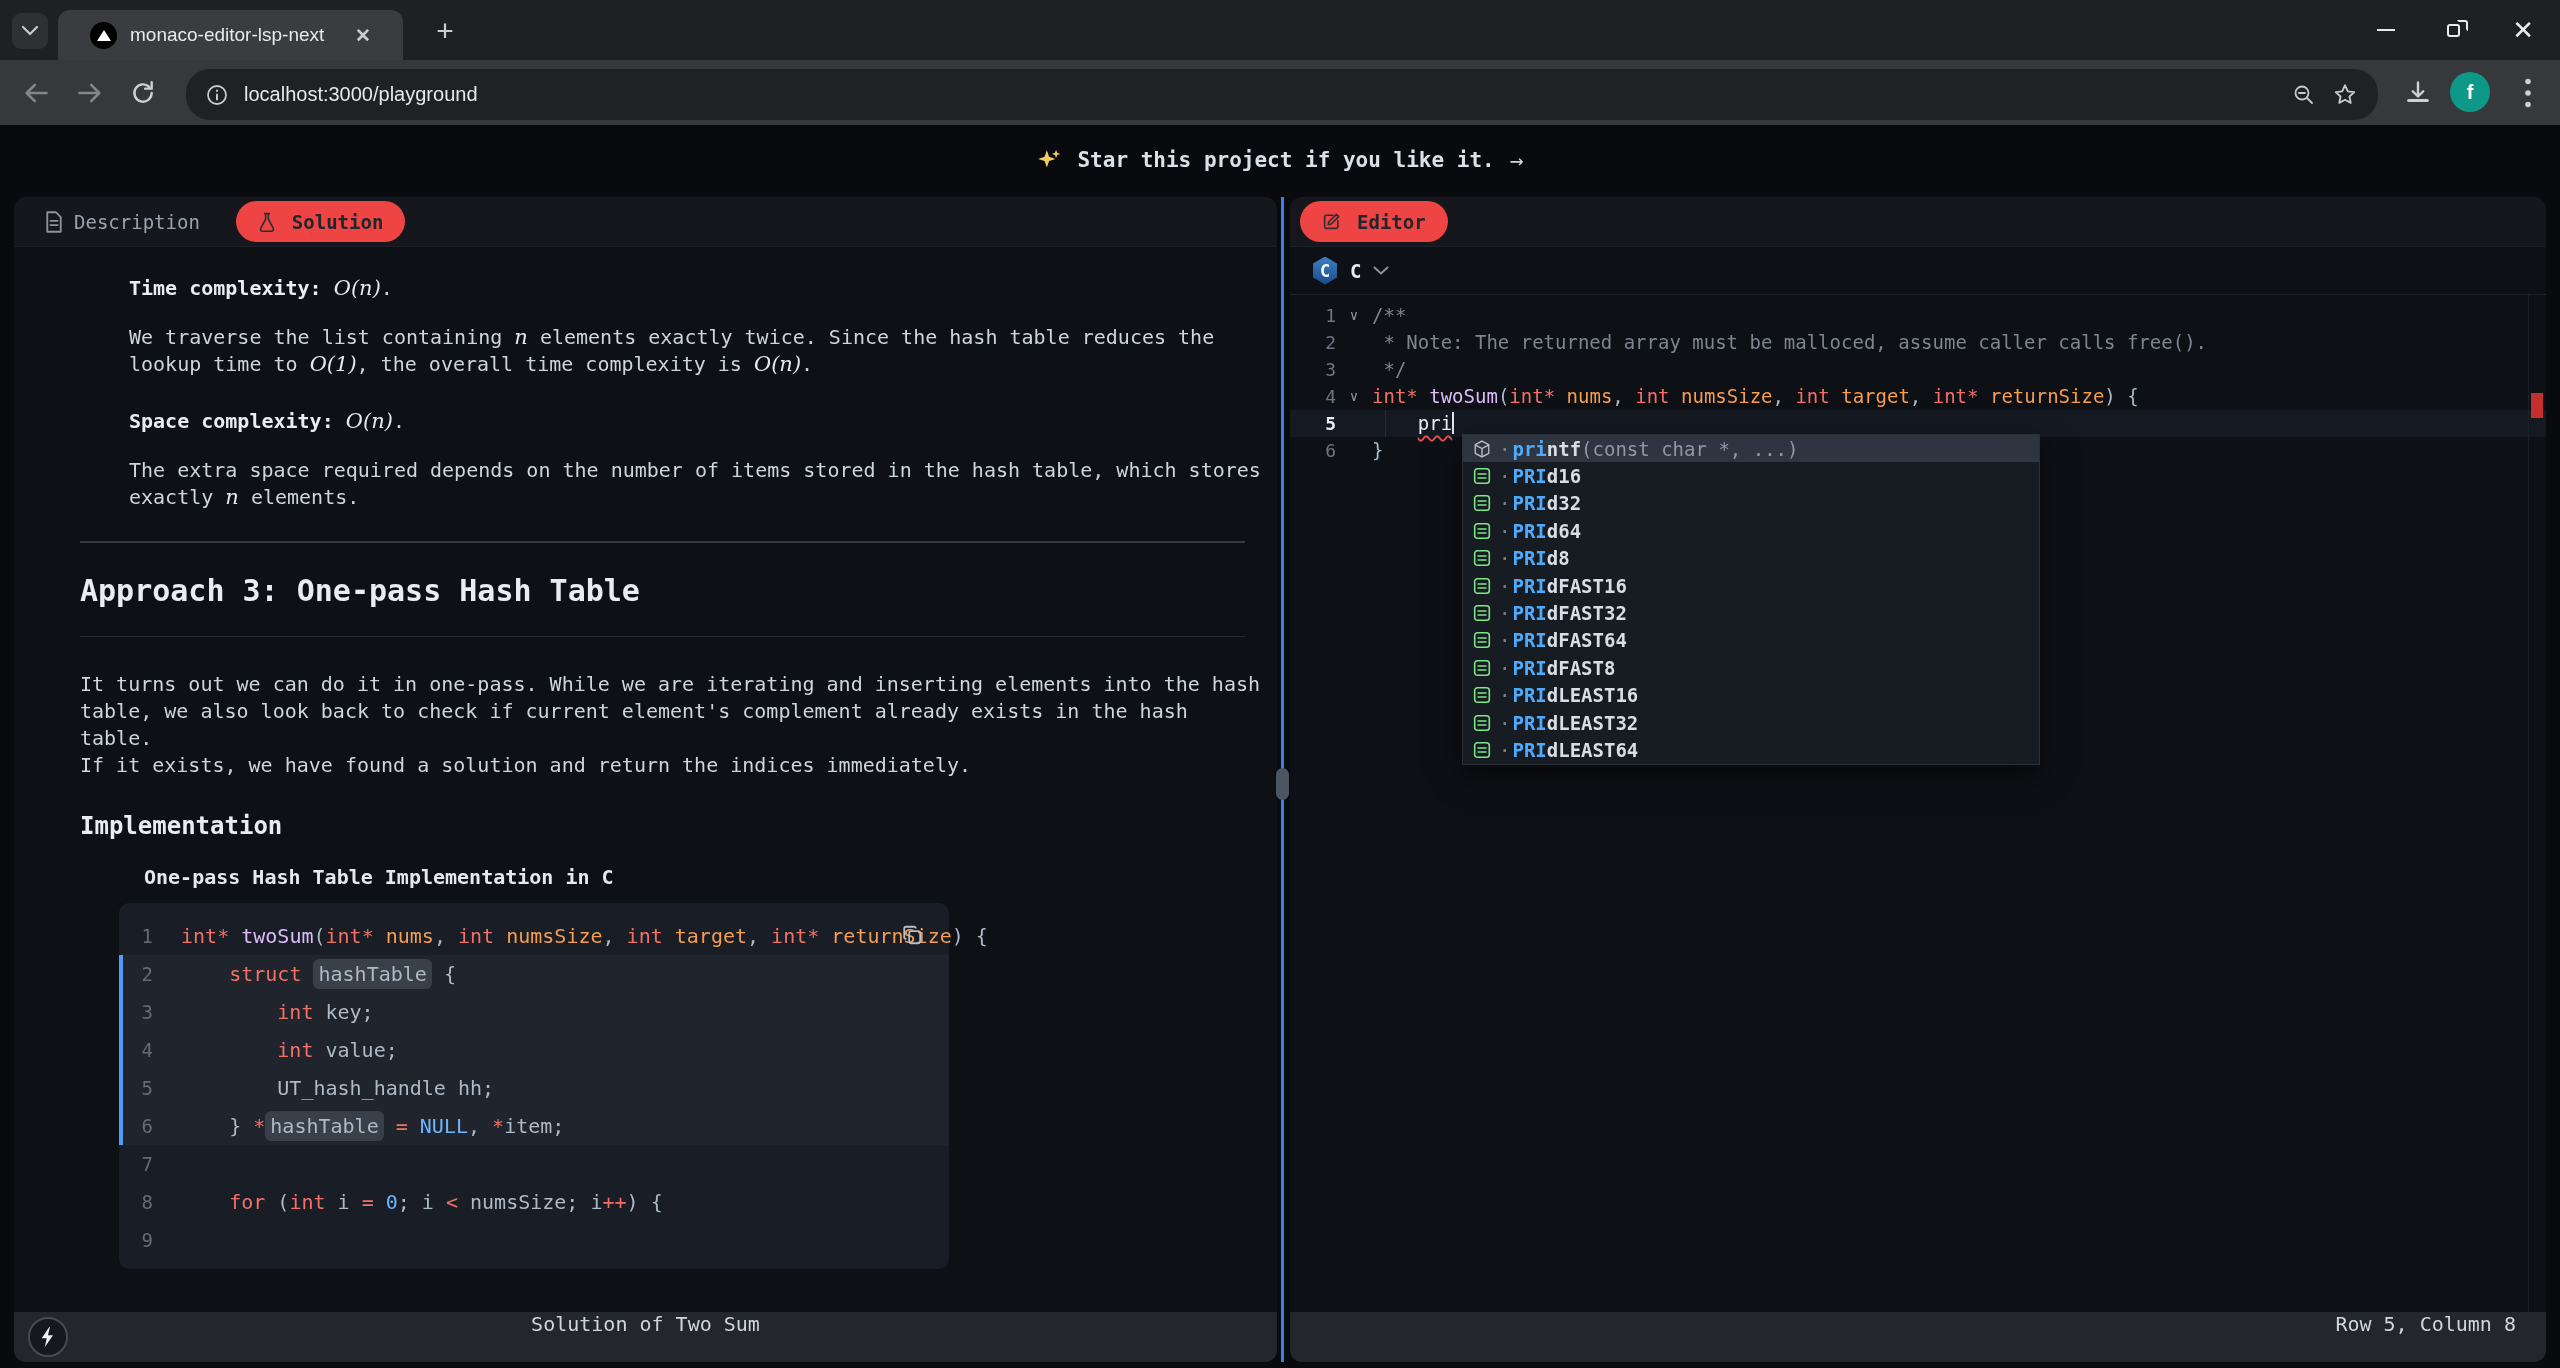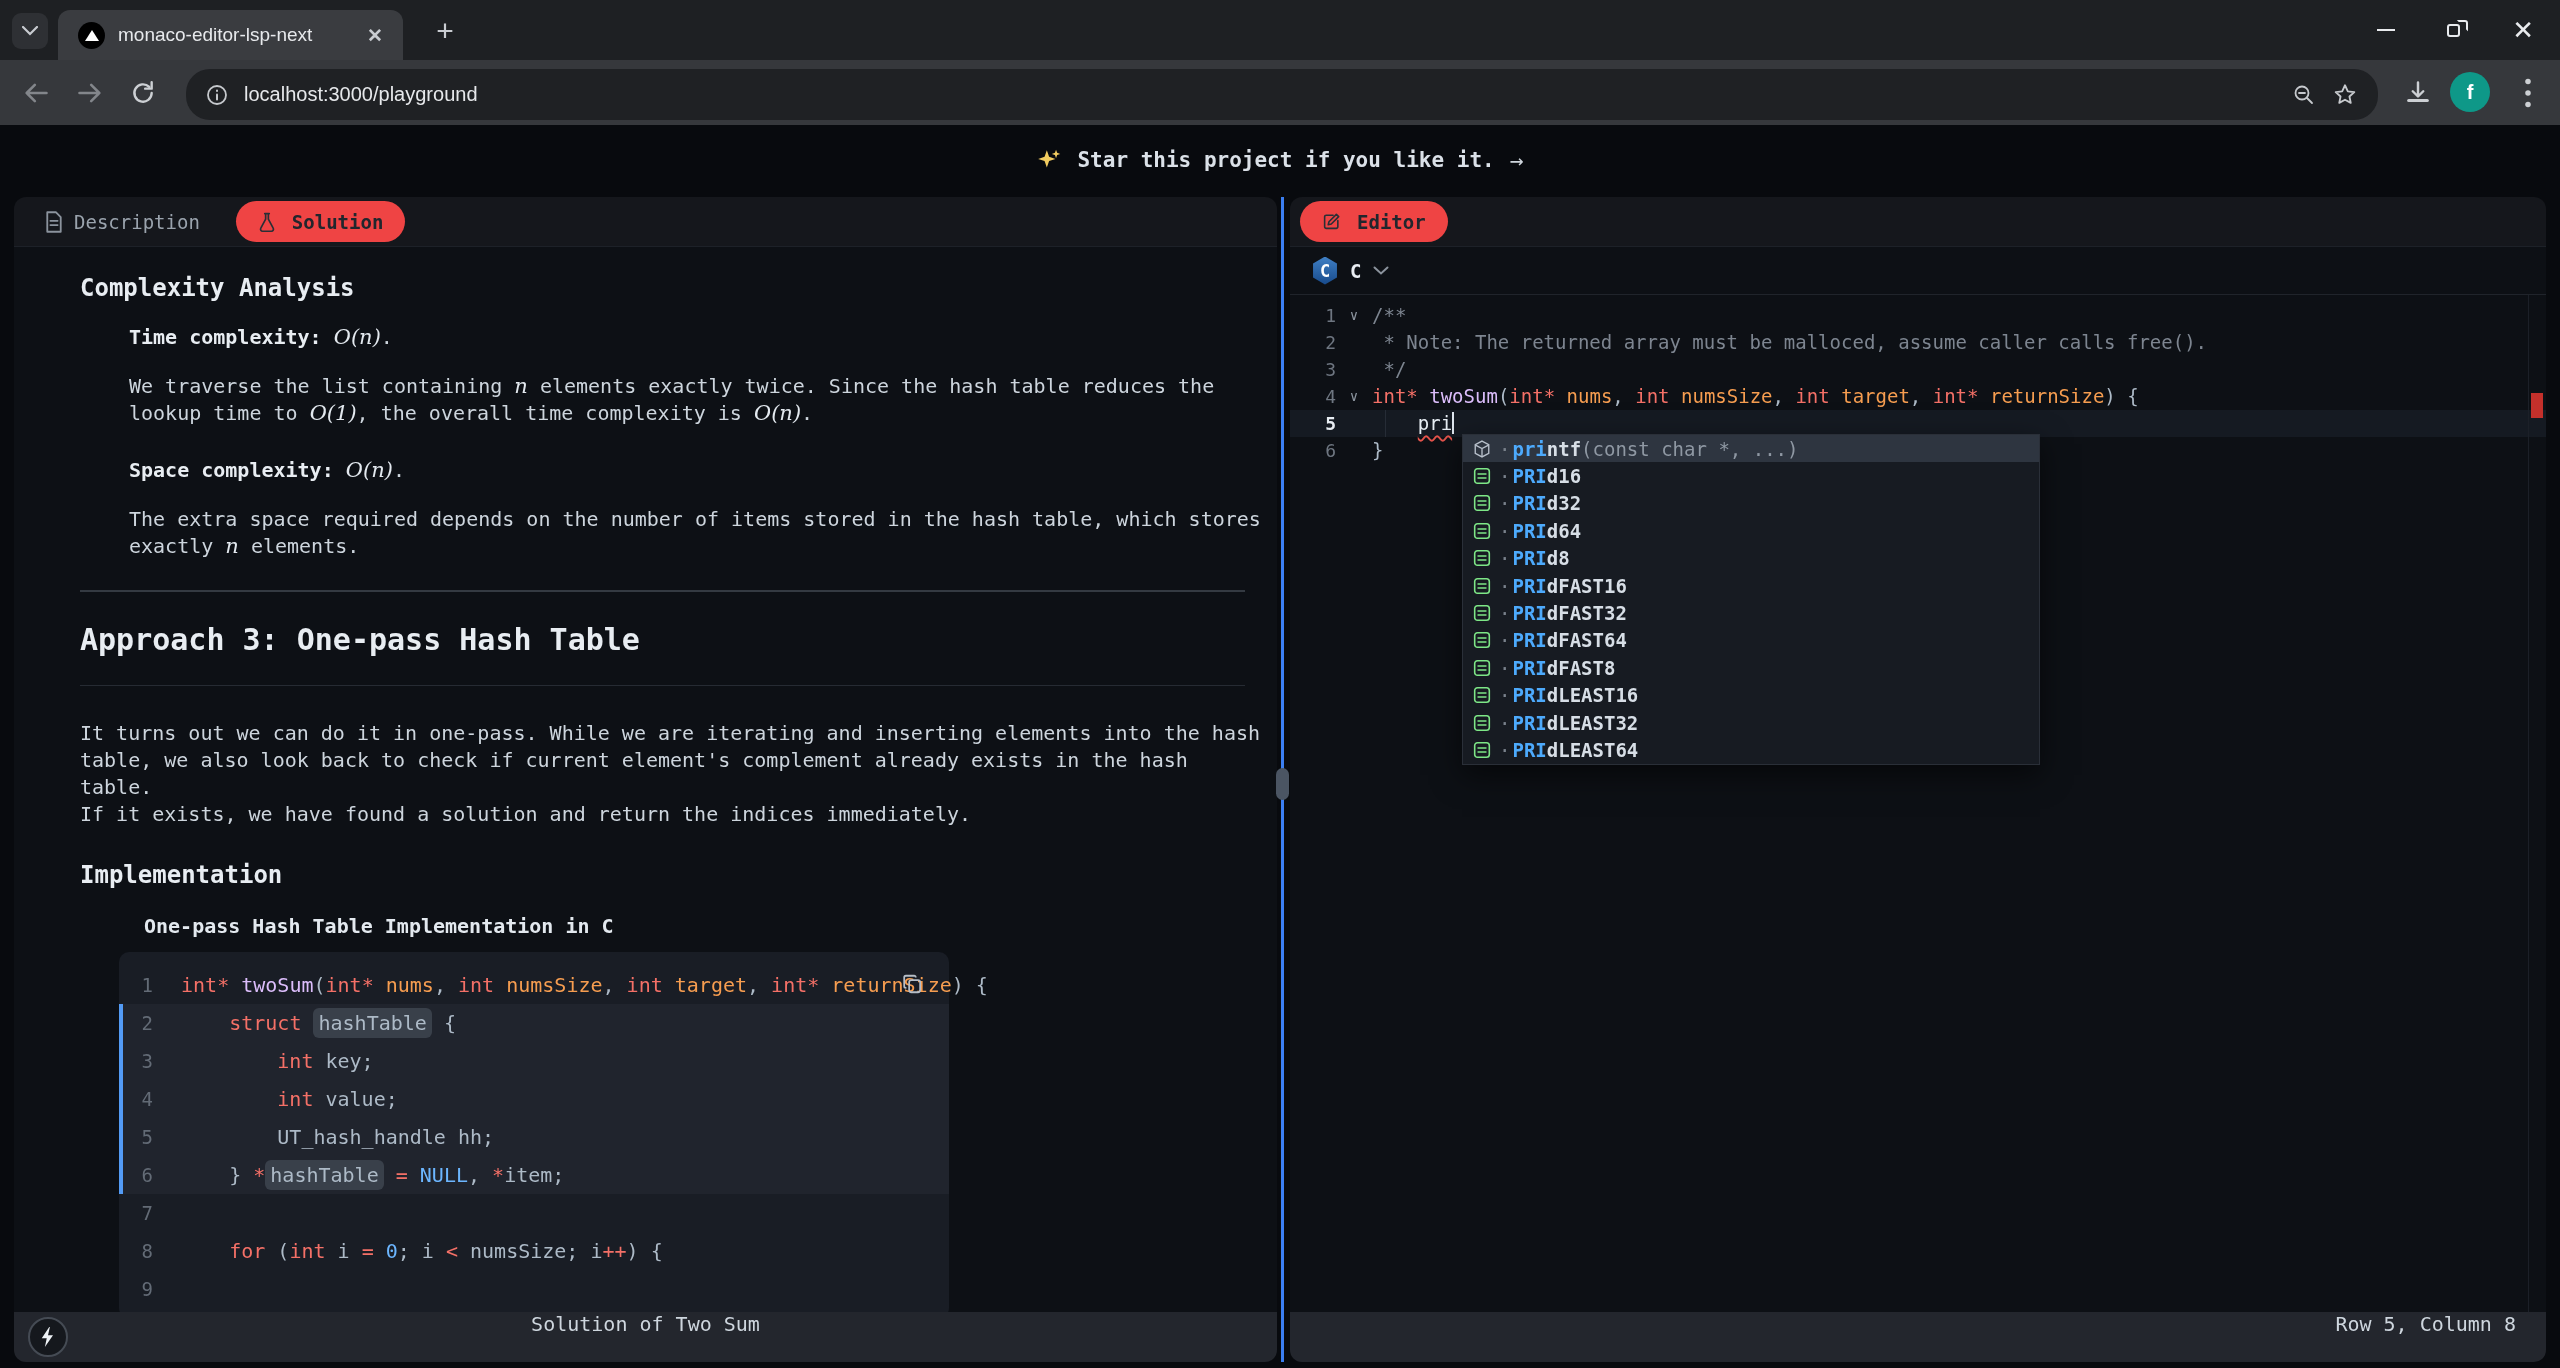--- a/index.html
+++ b/index.html
@@ -4,21 +4,21 @@
 <style>
   * { margin:0; padding:0; box-sizing:border-box; }
   html,body { width:2560px; height:1368px; overflow:hidden; background:#080a0e;
               font-family:"DejaVu Sans Mono", monospace; }
 
   
   .tabstrip { position:absolute; left:0; top:0; width:100%; height:60px; background:#1e2023; }
   .tab-search { position:absolute; left:12px; top:13px; width:36px; height:36px; border-radius:9px;
                 background:#2e3034; display:flex; align-items:center; justify-content:center; color:#c8cbd0; }
   .tab { position:absolute; left:58px; top:10px; width:345px; height:50px; background:#3a3c40;
-         border-radius:12px 12px 0 0; display:flex; align-items:center; padding:0 20px; gap:13px; }
+         border-radius:12px 12px 0 0; display:flex; align-items:center; padding:0 32px; gap:13px; }
   .favicon { width:27px; height:27px; border-radius:50%; background:#000; flex:none;
              display:flex; align-items:center; justify-content:center; }
   .favicon i { display:block; width:0; height:0; border-left:7px solid transparent;
                border-right:7px solid transparent; border-bottom:11px solid #fff; }
   .tab-title { flex:1; color:#e7e9ec; font:19px "Liberation Sans", sans-serif; white-space:nowrap; overflow:hidden; }
   .tab-close { color:#c9ccd1; font:600 19px "Liberation Sans", sans-serif; }
   .newtab { position:absolute; left:428px; top:14px; width:34px; height:34px; color:#c9ccd1;
             font:300 30px "Liberation Sans", sans-serif; display:flex; align-items:center; justify-content:center; }
   .winctl { position:absolute; right:26px; top:0; height:60px; display:flex; align-items:center; gap:52px; }
   .w-min { width:18px; height:2px; background:#e9ebee; }
@@ -209,21 +209,20 @@
     <div class="tab-pill">
       <svg width="18" height="22" viewBox="0 0 16 18">
           <path d="M6 1.5h4M6.8 1.5v5l-4.3 8a1.8 1.8 0 0 0 1.6 2.7h7.8a1.8 1.8 0 0 0 1.6-2.7l-4.3-8v-5" fill="none" stroke="#2a2f36" stroke-width="1.5" stroke-linecap="round" stroke-linejoin="round"></path>
         </svg>
       <span>Solution</span>
     </div>
   </div>
 
   <div class="pbody">
     <div class="article">
-      <div class="h3">Complexity Analysis</div>
       <div class="indent">
         <div class="lead">
             <div><strong>Time complexity: </strong><span class="math">O(n)</span><span>.</span></div>
           </div>
         <div class="para">
             <div><span>We traverse the list containing </span><span class="math">n</span><span> elements exactly twice. Since the hash table reduces the</span></div>
             <div><span>lookup time to </span><span class="math">O(1)</span><span>, the overall time complexity is </span><span class="math">O(n)</span><span>.</span></div>
           </div>
         <div class="lead">
             <div><strong>Space complexity: </strong><span class="math">O(n)</span><span>.</span></div>

